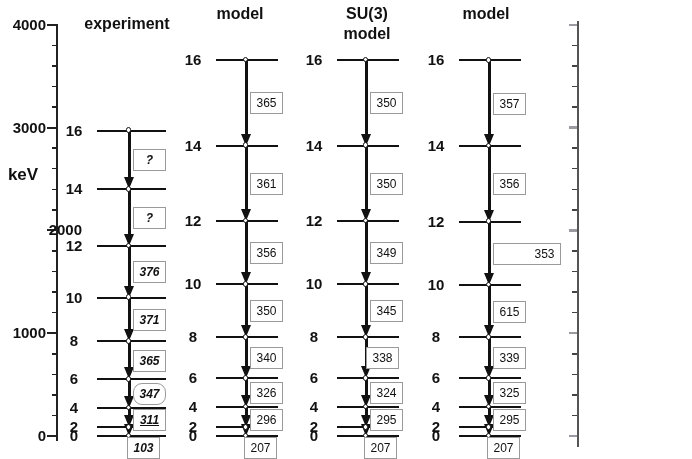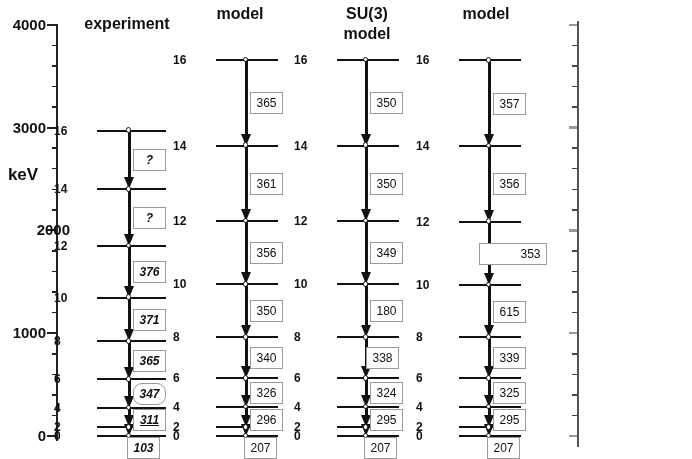--- a/index.html
+++ b/index.html
@@ -8,21 +8,21 @@
   .axis-line{position:absolute;background:#222;}
   .tick{position:absolute;background:#222;}
   .tick-label{position:absolute;font-size:15px;font-weight:bold;text-align:right;line-height:17px;}
   .unit-label{position:absolute;left:0;top:165px;width:46px;text-align:center;
               font-size:17px;font-weight:bold;}
   .r-axis{position:absolute;background:#555;}
   .r-tick-major{position:absolute;background:#9a9aa2;}
   .r-tick-minor{position:absolute;background:#444;}
   .col-header{position:absolute;text-align:center;font-size:16px;font-weight:bold;line-height:20px;}
   .lvl-line{position:absolute;height:2px;background:#111;z-index:1;}
-  .spin-label{position:absolute;width:40px;text-align:left;font-size:12px;font-weight:bold;
+  .spin-label{position:absolute;width:40px;text-align:center;font-size:15px;font-weight:bold;
               line-height:16px;z-index:2;}
   .shaft{position:absolute;width:3px;background:#111;z-index:3;}
   .ahead{position:absolute;width:0;height:0;border-left:5.5px solid transparent;
          border-right:5.5px solid transparent;border-top:12px solid #111;z-index:4;}
   .node{position:absolute;width:3.5px;height:3.5px;border:1.5px solid #111;border-radius:50%;
         background:#fff;z-index:5;}
   .tbox{position:absolute;border:1px solid #9a9a9a;background:#fff;font-size:12px;
         line-height:14px;padding:3px 4px;min-width:23px;text-align:center;z-index:6;}
   .tbox.italic{font-style:italic;font-weight:600;}
 </style>
@@ -38,21 +38,21 @@
     <div class="tick" style="left: 51.5px; top: 394.13px; width: 4.5px; height: 1.5px;"></div>
     <div class="tick" style="left: 51.5px; top: 373.57px; width: 4.5px; height: 1.5px;"></div>
     <div class="tick" style="left: 51.5px; top: 353.01px; width: 4.5px; height: 1.5px;"></div>
     <div class="tick" style="left: 47px; top: 332.2px; width: 9px; height: 2px;"></div>
     <div class="tick-label" style="left: 0px; top: 324.2px; width: 46px;">1000</div>
     <div class="tick" style="left: 51.5px; top: 311.89px; width: 4.5px; height: 1.5px;"></div>
     <div class="tick" style="left: 51.5px; top: 291.33px; width: 4.5px; height: 1.5px;"></div>
     <div class="tick" style="left: 51.5px; top: 270.77px; width: 4.5px; height: 1.5px;"></div>
     <div class="tick" style="left: 51.5px; top: 250.21px; width: 4.5px; height: 1.5px;"></div>
     <div class="tick" style="left: 47px; top: 229.4px; width: 9px; height: 2px;"></div>
-    <div class="tick-label" style="left: 0px; top: 221.4px; width: 46px; padding-left: 24px;">2000</div>
+    <div class="tick-label" style="left: 12px; top: 221.4px; width: 46px; padding-left: 24px;">2000</div>
     <div class="tick" style="left: 51.5px; top: 209.09px; width: 4.5px; height: 1.5px;"></div>
     <div class="tick" style="left: 51.5px; top: 188.53px; width: 4.5px; height: 1.5px;"></div>
     <div class="tick" style="left: 51.5px; top: 167.97px; width: 4.5px; height: 1.5px;"></div>
     <div class="tick" style="left: 51.5px; top: 147.41px; width: 4.5px; height: 1.5px;"></div>
     <div class="tick" style="left: 47px; top: 126.6px; width: 9px; height: 2px;"></div>
     <div class="tick-label" style="left: 0px; top: 118.6px; width: 46px;">3000</div>
     <div class="tick" style="left: 51.5px; top: 106.29px; width: 4.5px; height: 1.5px;"></div>
     <div class="tick" style="left: 51.5px; top: 85.73px; width: 4.5px; height: 1.5px;"></div>
     <div class="tick" style="left: 51.5px; top: 65.17px; width: 4.5px; height: 1.5px;"></div>
     <div class="tick" style="left: 51.5px; top: 44.61px; width: 4.5px; height: 1.5px;"></div>
@@ -223,21 +223,21 @@
     <div class="ahead" style="left: 360.5px; top: 133.59px;"></div>
     <div class="tbox" style="left: 370px; top: 92.171px;">350</div>
     <div class="shaft" style="left: 364.5px; top: 144.59px; height: 66.558px;"></div>
     <div class="ahead" style="left: 360.5px; top: 209.148px;"></div>
     <div class="tbox" style="left: 370px; top: 172.869px;">350</div>
     <div class="shaft" style="left: 364.5px; top: 220.148px; height: 54.222px;"></div>
     <div class="ahead" style="left: 360.5px; top: 272.37px;"></div>
     <div class="tbox" style="left: 370px; top: 242.259px;">349</div>
     <div class="shaft" style="left: 364.5px; top: 283.37px; height: 43.942px;"></div>
     <div class="ahead" style="left: 360.5px; top: 325.312px;"></div>
-    <div class="tbox" style="left: 370px; top: 300.341px;">180</div>
+    <div class="tbox" style="left: 370px; top: 300.341px;">345</div>
     <div class="shaft" style="left: 364.5px; top: 336.312px; height: 32.12px;"></div>
     <div class="ahead" style="left: 360.5px; top: 366.432px;"></div>
     <div class="tbox" style="left: 366px; top: 347.372px;">338</div>
     <div class="shaft" style="left: 364.5px; top: 377.432px; height: 19.784px;"></div>
     <div class="ahead" style="left: 360.5px; top: 395.216px;"></div>
     <div class="tbox" style="left: 370px; top: 382.324px;">324</div>
     <div class="shaft" style="left: 364.5px; top: 406.216px; height: 11.046px;"></div>
     <div class="ahead" style="left: 360.5px; top: 415.262px;"></div>
     <div class="tbox" style="left: 370px; top: 408.739px;">295</div>
     <div class="shaft" style="left: 364.5px; top: 426.262px; height: 2px;"></div>
@@ -274,21 +274,21 @@
     <div class="spin-label" style="left: 416px; top: 52.266px;">16</div>
     <div class="node" style="left: 485.75px; top: 57.016px;"></div>
     <div class="shaft" style="left: 487.5px; top: 59.266px; height: 76.838px;"></div>
     <div class="ahead" style="left: 483.5px; top: 134.104px;"></div>
     <div class="tbox" style="left: 493px; top: 92.685px;">357</div>
     <div class="shaft" style="left: 487.5px; top: 145.104px; height: 66.558px;"></div>
     <div class="ahead" style="left: 483.5px; top: 209.662px;"></div>
     <div class="tbox" style="left: 493px; top: 173.383px;">356</div>
     <div class="shaft" style="left: 487.5px; top: 220.662px; height: 54.222px;"></div>
     <div class="ahead" style="left: 483.5px; top: 272.884px;"></div>
-    <div class="tbox" style="left: 479px; top: 242.773px; padding-left: 39px;">353</div>
+    <div class="tbox" style="left: 493px; top: 242.773px; padding-left: 39px;">353</div>
     <div class="shaft" style="left: 487.5px; top: 283.884px; height: 43.428px;"></div>
     <div class="ahead" style="left: 483.5px; top: 325.312px;"></div>
     <div class="tbox" style="left: 493px; top: 300.598px;">615</div>
     <div class="shaft" style="left: 487.5px; top: 336.312px; height: 32.12px;"></div>
     <div class="ahead" style="left: 483.5px; top: 366.432px;"></div>
     <div class="tbox" style="left: 493px; top: 347.372px;">339</div>
     <div class="shaft" style="left: 487.5px; top: 377.432px; height: 19.784px;"></div>
     <div class="ahead" style="left: 483.5px; top: 395.216px;"></div>
     <div class="tbox" style="left: 493px; top: 382.324px;">325</div>
     <div class="shaft" style="left: 487.5px; top: 406.216px; height: 11.046px;"></div>

